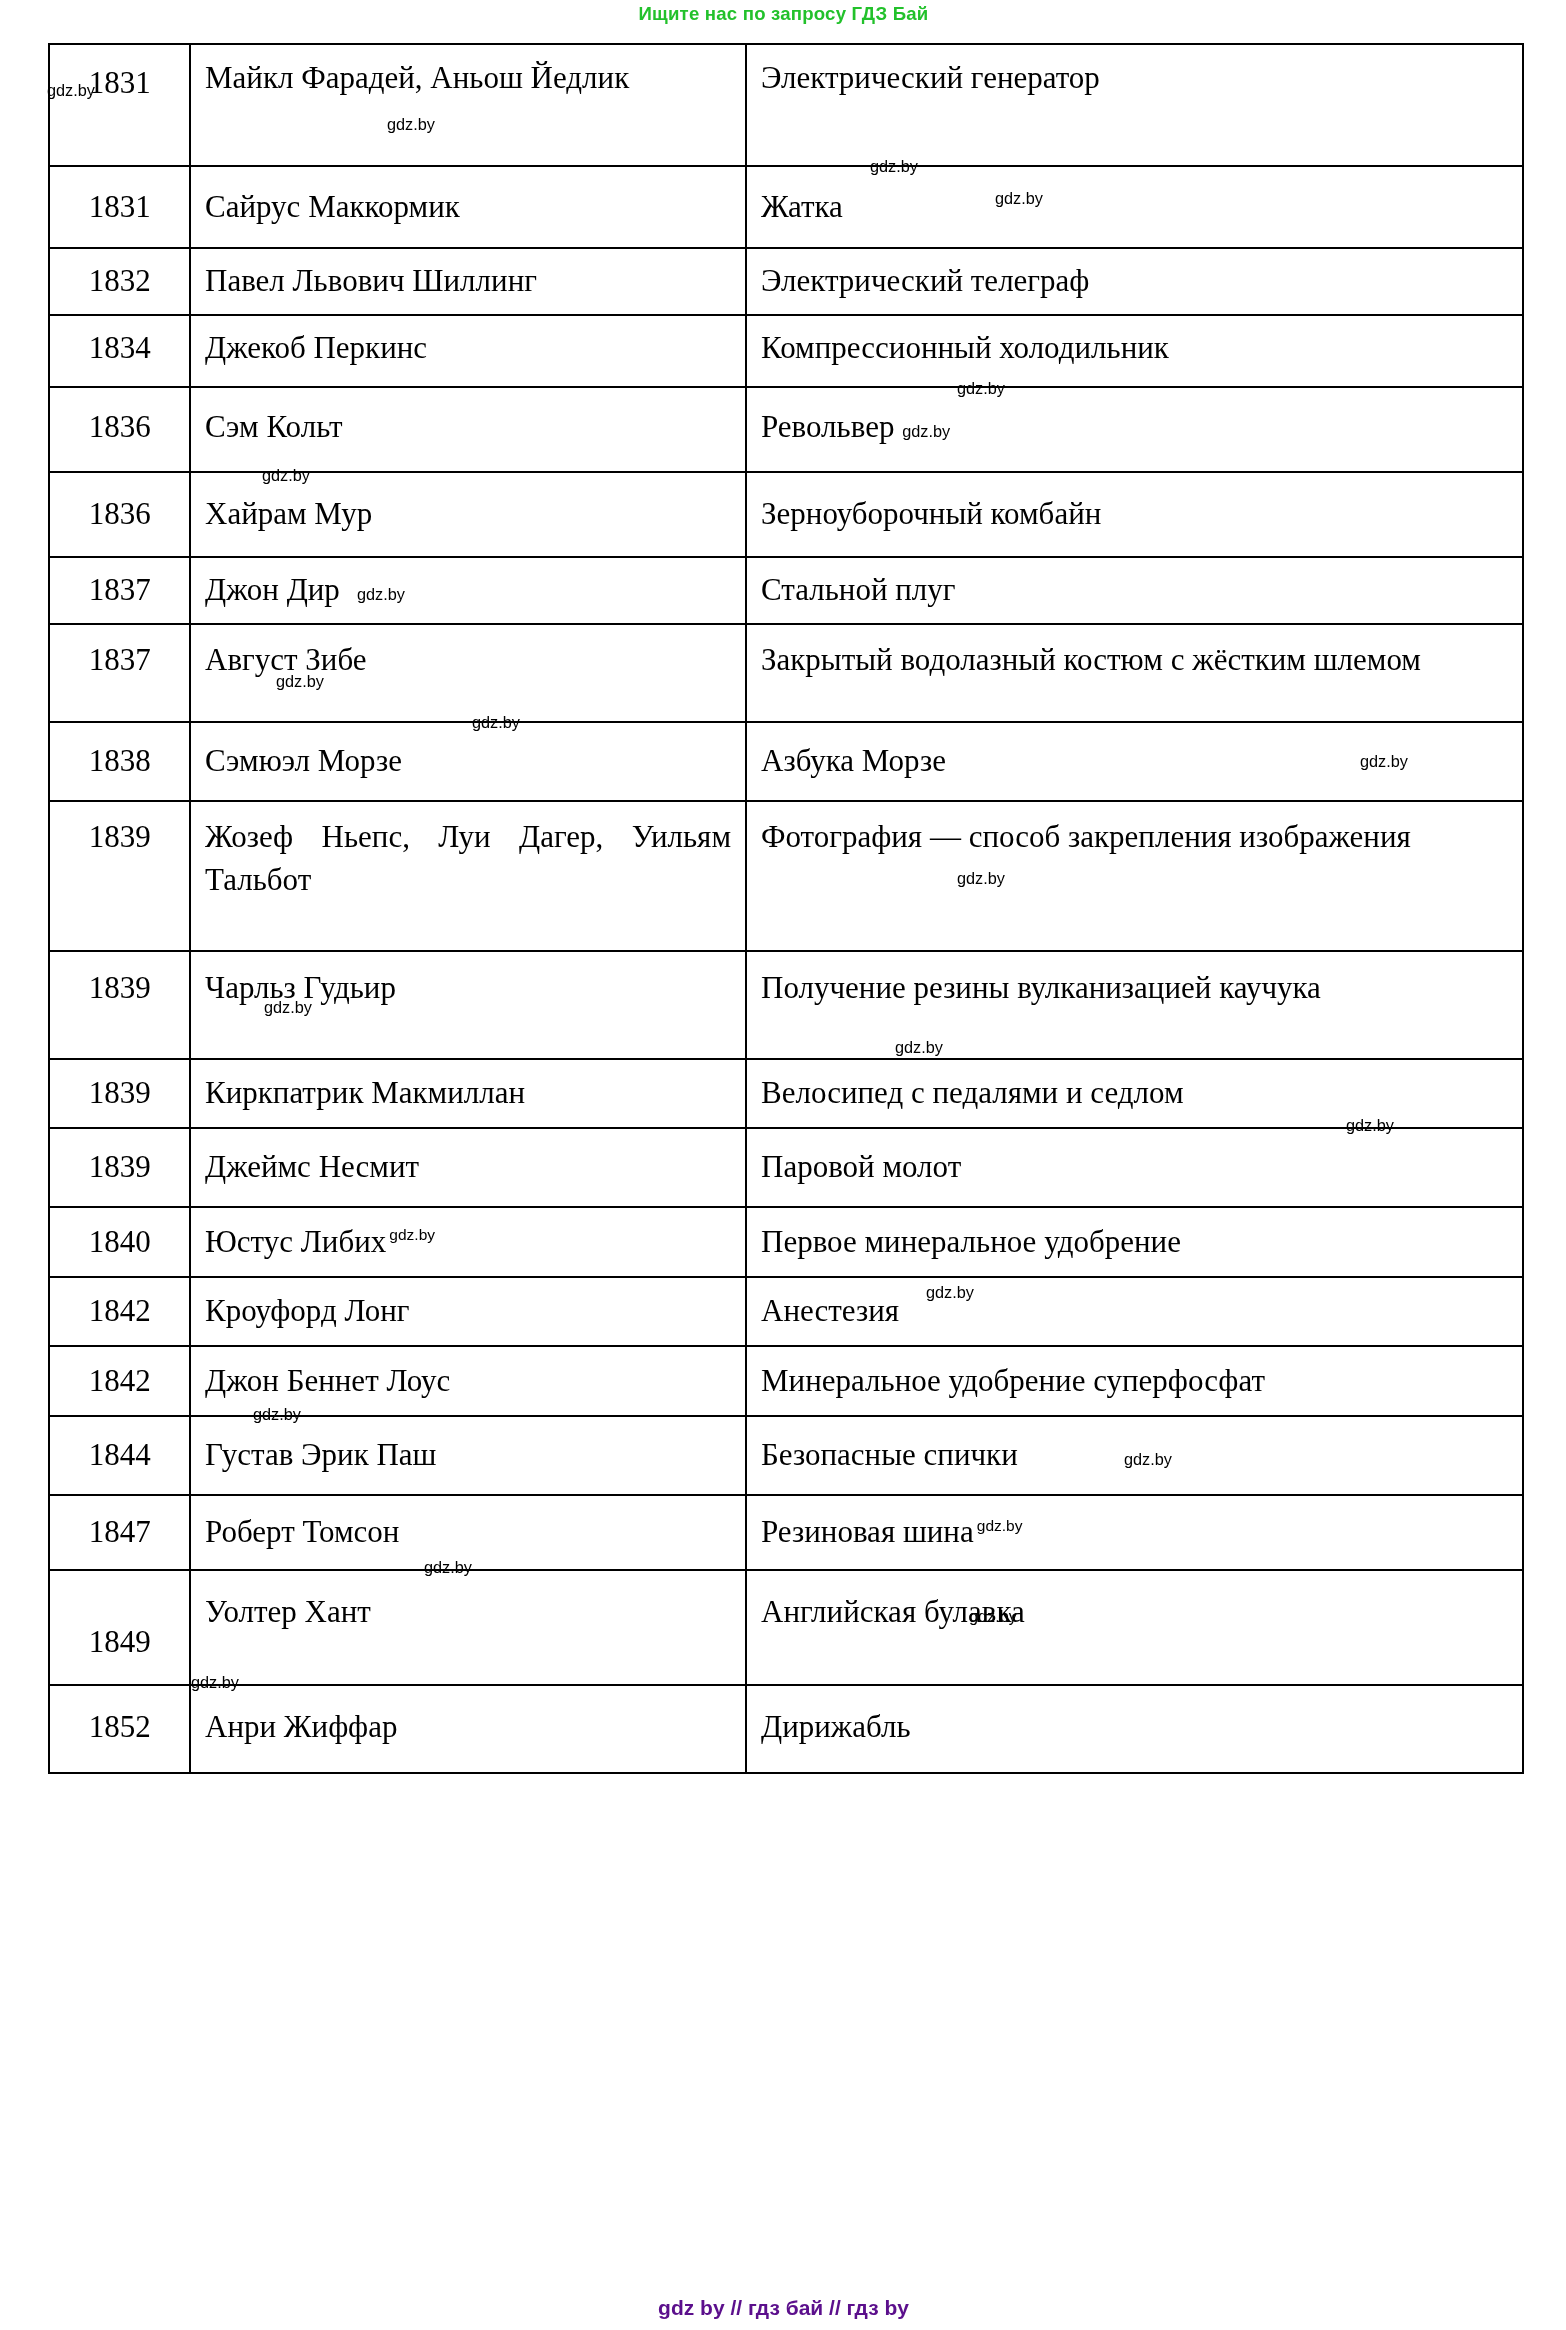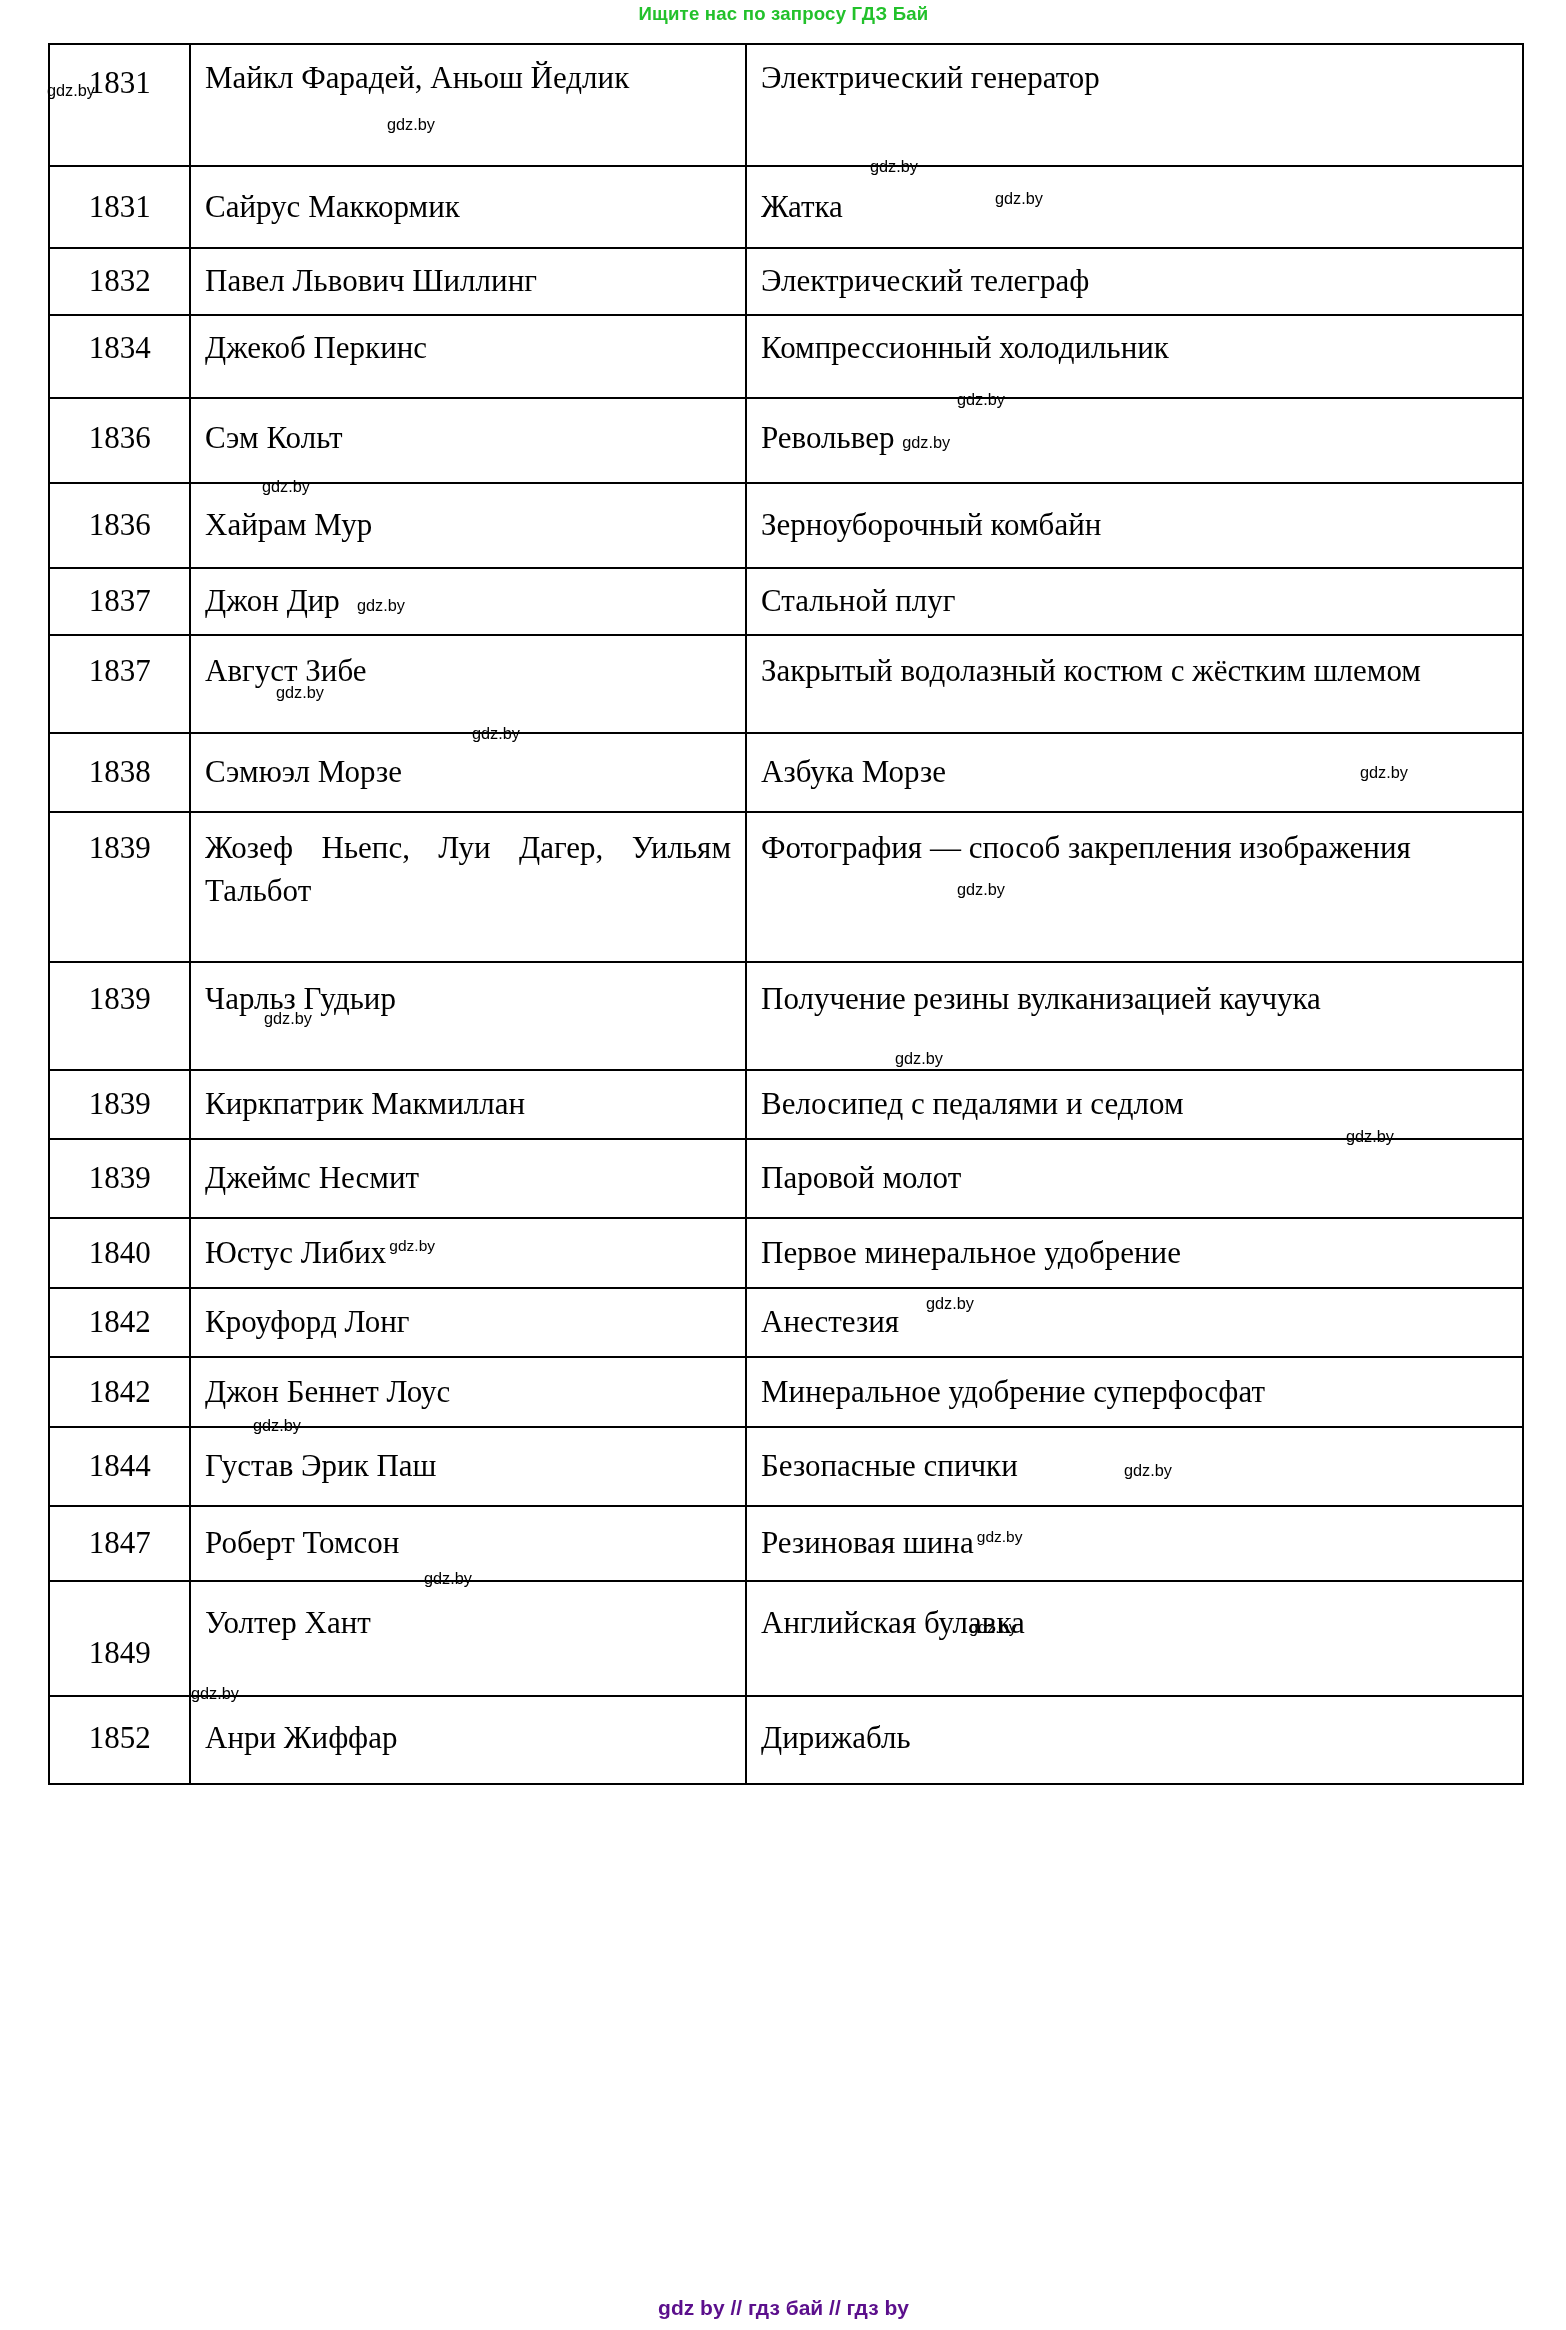--- a/index.html
+++ b/index.html
@@ -213,21 +213,21 @@
           </td>
         </tr>
 
         <tr>
           <td class="cell-year">
             <div class="cell-inner" style="padding-top:11px;padding-bottom:11px;">
               <span>1834</span>
             </div>
           </td>
           <td class="cell-name">
-            <div class="cell-inner" style="padding-top:11px;padding-bottom:27px;">
+            <div class="cell-inner" style="padding-top:11px;padding-bottom:16px;">
               <span>Джекоб Перкинс</span>
             </div>
           </td>
           <td class="cell-inv">
             <div class="cell-inner" style="padding-top:11px;padding-bottom:11px;">
               <span>Компрессионный холодильник</span>
             </div>
           </td>
         </tr>
 

